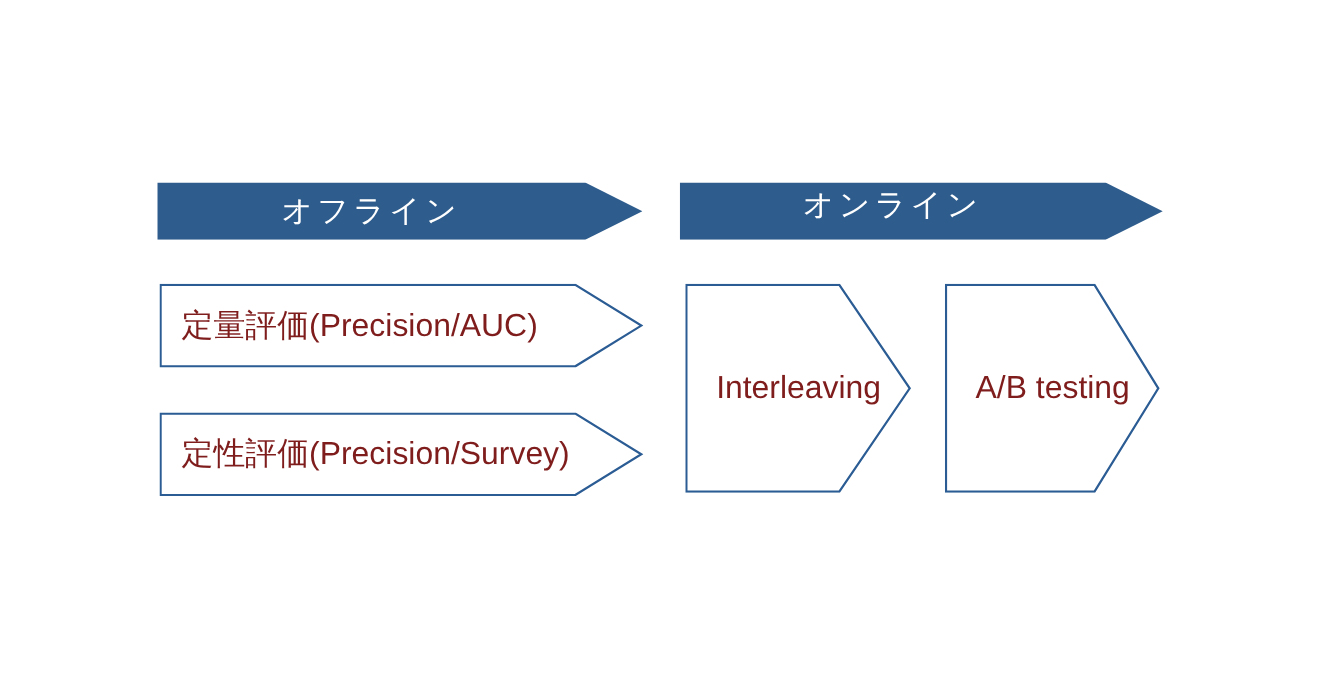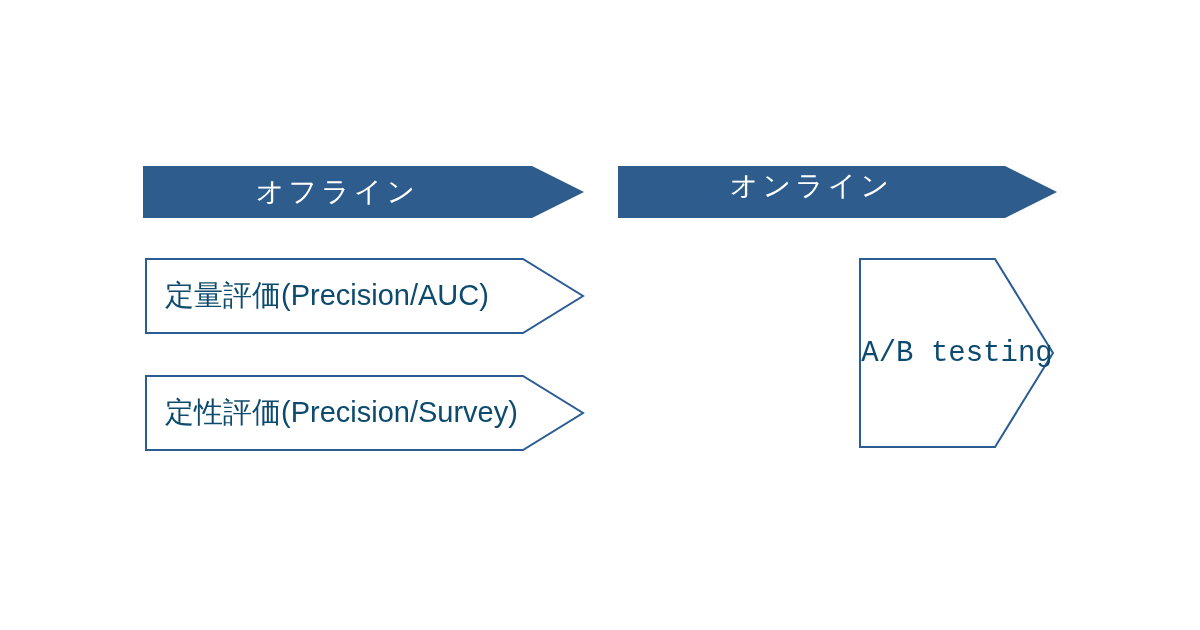--- a/index.html
+++ b/index.html
@@ -34,39 +34,39 @@
     top: 0;
     height: 100%;
     justify-content: center;
     color: #ffffff;
     font-size: 28px;
     letter-spacing: 4px;
   }
   .item-label {
     top: 0;
     height: 100%;
-    color: #0c4a6e;
+    color: #7f1d1d;
     font-size: 29px;
   }
   .item-label.left-aligned {
     left: 20px;
     justify-content: flex-start;
   }
   .item-label.centered {
     left: 0;
     width: 100%;
     justify-content: center;
   }
   
   .banner-offline   { left: 143px; top: 166px; width: 441px; height: 52px; }
   .banner-online    { left: 618px; top: 166px; width: 440px; height: 40px; }
   .item-quant       { left: 145px; top: 258px; width: 440px; height: 76px; }
   .item-qual        { left: 145px; top: 375px; width: 440px; height: 76px; }
   .item-interleave  { left: 623px; top: 258px; width: 206px; height: 190px; }
-  .item-abtest      { left: 859px; top: 258px; width: 196px; height: 190px; font-family: Liberation Mono, monospace; }
+  .item-abtest      { left: 859px; top: 258px; width: 196px; height: 190px; }
   .banner-offline .banner-label { left: 0; width: 389px; }
   .banner-online  .banner-label { left: 0; width: 387px; }
 </style>
 </head>
 <body>
 
 <div class="canvas">
 
   <div class="shape banner-offline">
     <svg width="441" height="52" viewBox="0 0 441 52">
@@ -89,20 +89,26 @@
     <div class="label item-label left-aligned">定量評価(Precision/AUC)</div>
   </div>
 
   <div class="shape item-qual">
     <svg width="440" height="76" viewBox="0 0 440 76">
       <polygon points="1,1 378,1 438,38 378,75 1,75" stroke-width="2" fill="#ffffff" stroke="#2B5C94"></polygon>
     </svg>
     <div class="label item-label left-aligned">定性評価(Precision/Survey)</div>
   </div>
 
+  <div class="shape item-interleave">
+    <svg width="206" height="190" viewBox="0 0 206 190">
+      <polygon points="1,1 140,1 204,95 140,189 1,189" stroke-width="2" fill="#ffffff" stroke="#2B5C94"></polygon>
+    </svg>
+    <div class="label item-label centered">Interleaving</div>
+  </div>
 
   <div class="shape item-abtest">
     <svg width="196" height="190" viewBox="0 0 196 190">
       <polygon points="1,1 136,1 194,95 136,189 1,189" stroke-width="2" fill="#ffffff" stroke="#2B5C94"></polygon>
     </svg>
     <div class="label item-label centered">A/B testing</div>
   </div>
 
 </div>
 

